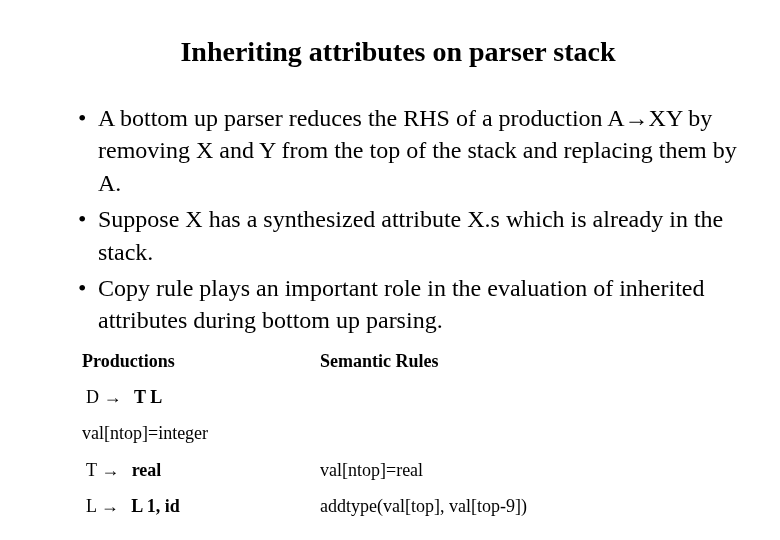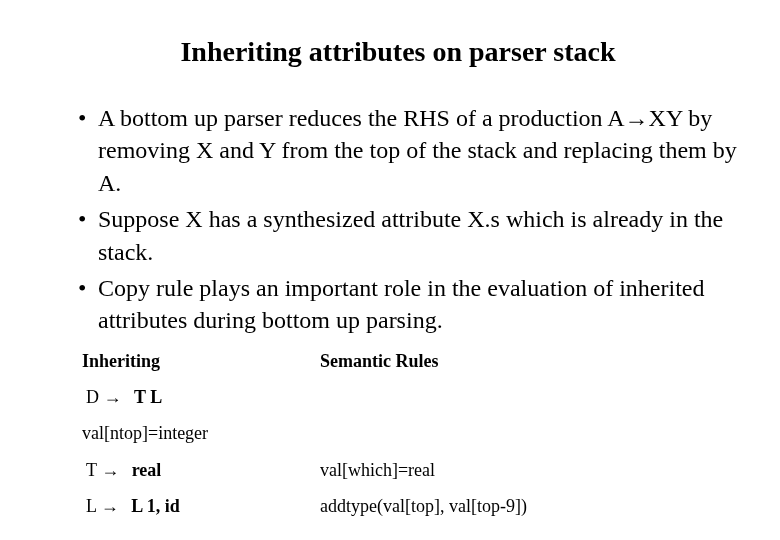--- a/index.html
+++ b/index.html
@@ -64,40 +64,40 @@
 <h1 class="title">Inheriting attributes on parser stack</h1>
 
 <ul class="bullets">
   <li>A bottom up parser reduces the RHS of a production A→XY by removing X and Y from the top of the stack and replacing them by A.</li>
   <li>Suppose X has a synthesized attribute X.s which is already in the stack.</li>
   <li>Copy rule plays an important role in the evaluation of inherited attributes during bottom up parsing.</li>
 </ul>
 
 <div class="columns">
   <div class="header-row">
-    <div class="col-left">Inheriting</div>
+    <div class="col-left">Productions</div>
     <div class="col-right">Semantic Rules</div>
   </div>
 
   <div class="row">
     <div class="col-left">
       <span>D → </span><span class="b">T L</span>
     </div>
     <div class="col-right"></div>
   </div>
 
   <div class="row">
     <div class="col-right">val[ntop]=integer</div>
   </div>
 
   <div class="row">
     <div class="col-left">
       <span>T → </span><span class="b">real</span>
     </div>
-    <div class="col-right">val[which]=real</div>
+    <div class="col-right">val[ntop]=real</div>
   </div>
 
   <div class="row">
     <div class="col-left">
       <span>L → </span><span class="b">L 1, id</span>
     </div>
     <div class="col-right">addtype(val[top], val[top-9])</div>
   </div>
 
   <div class="row">

